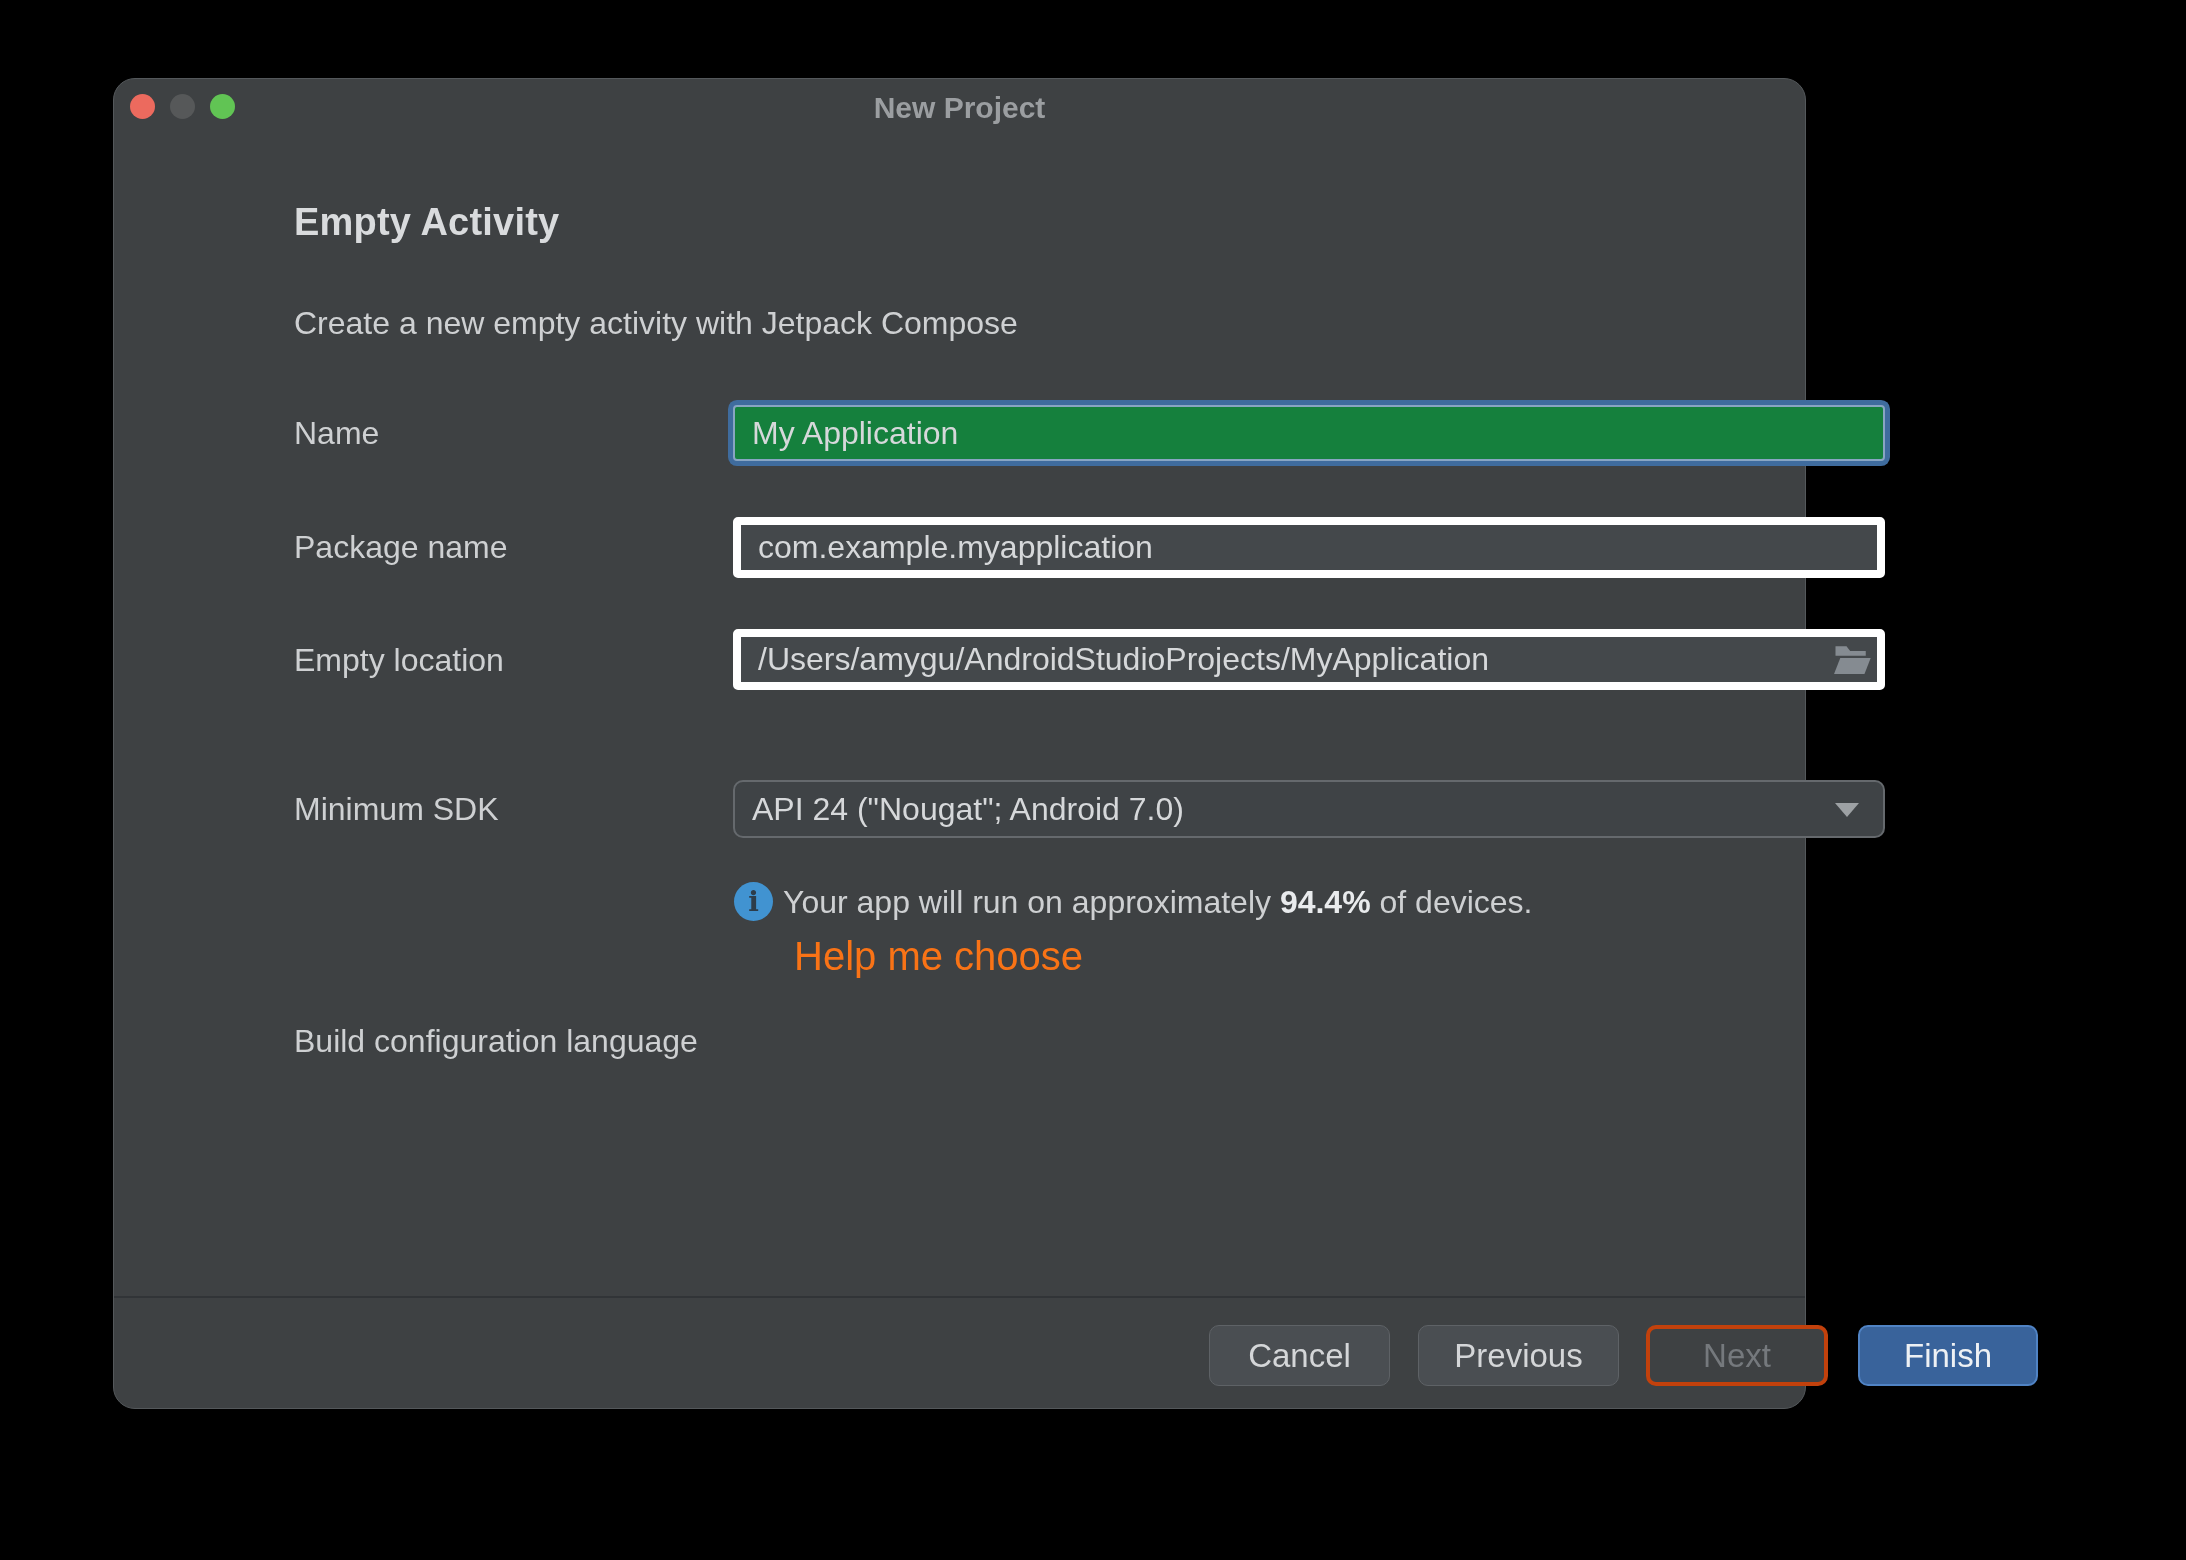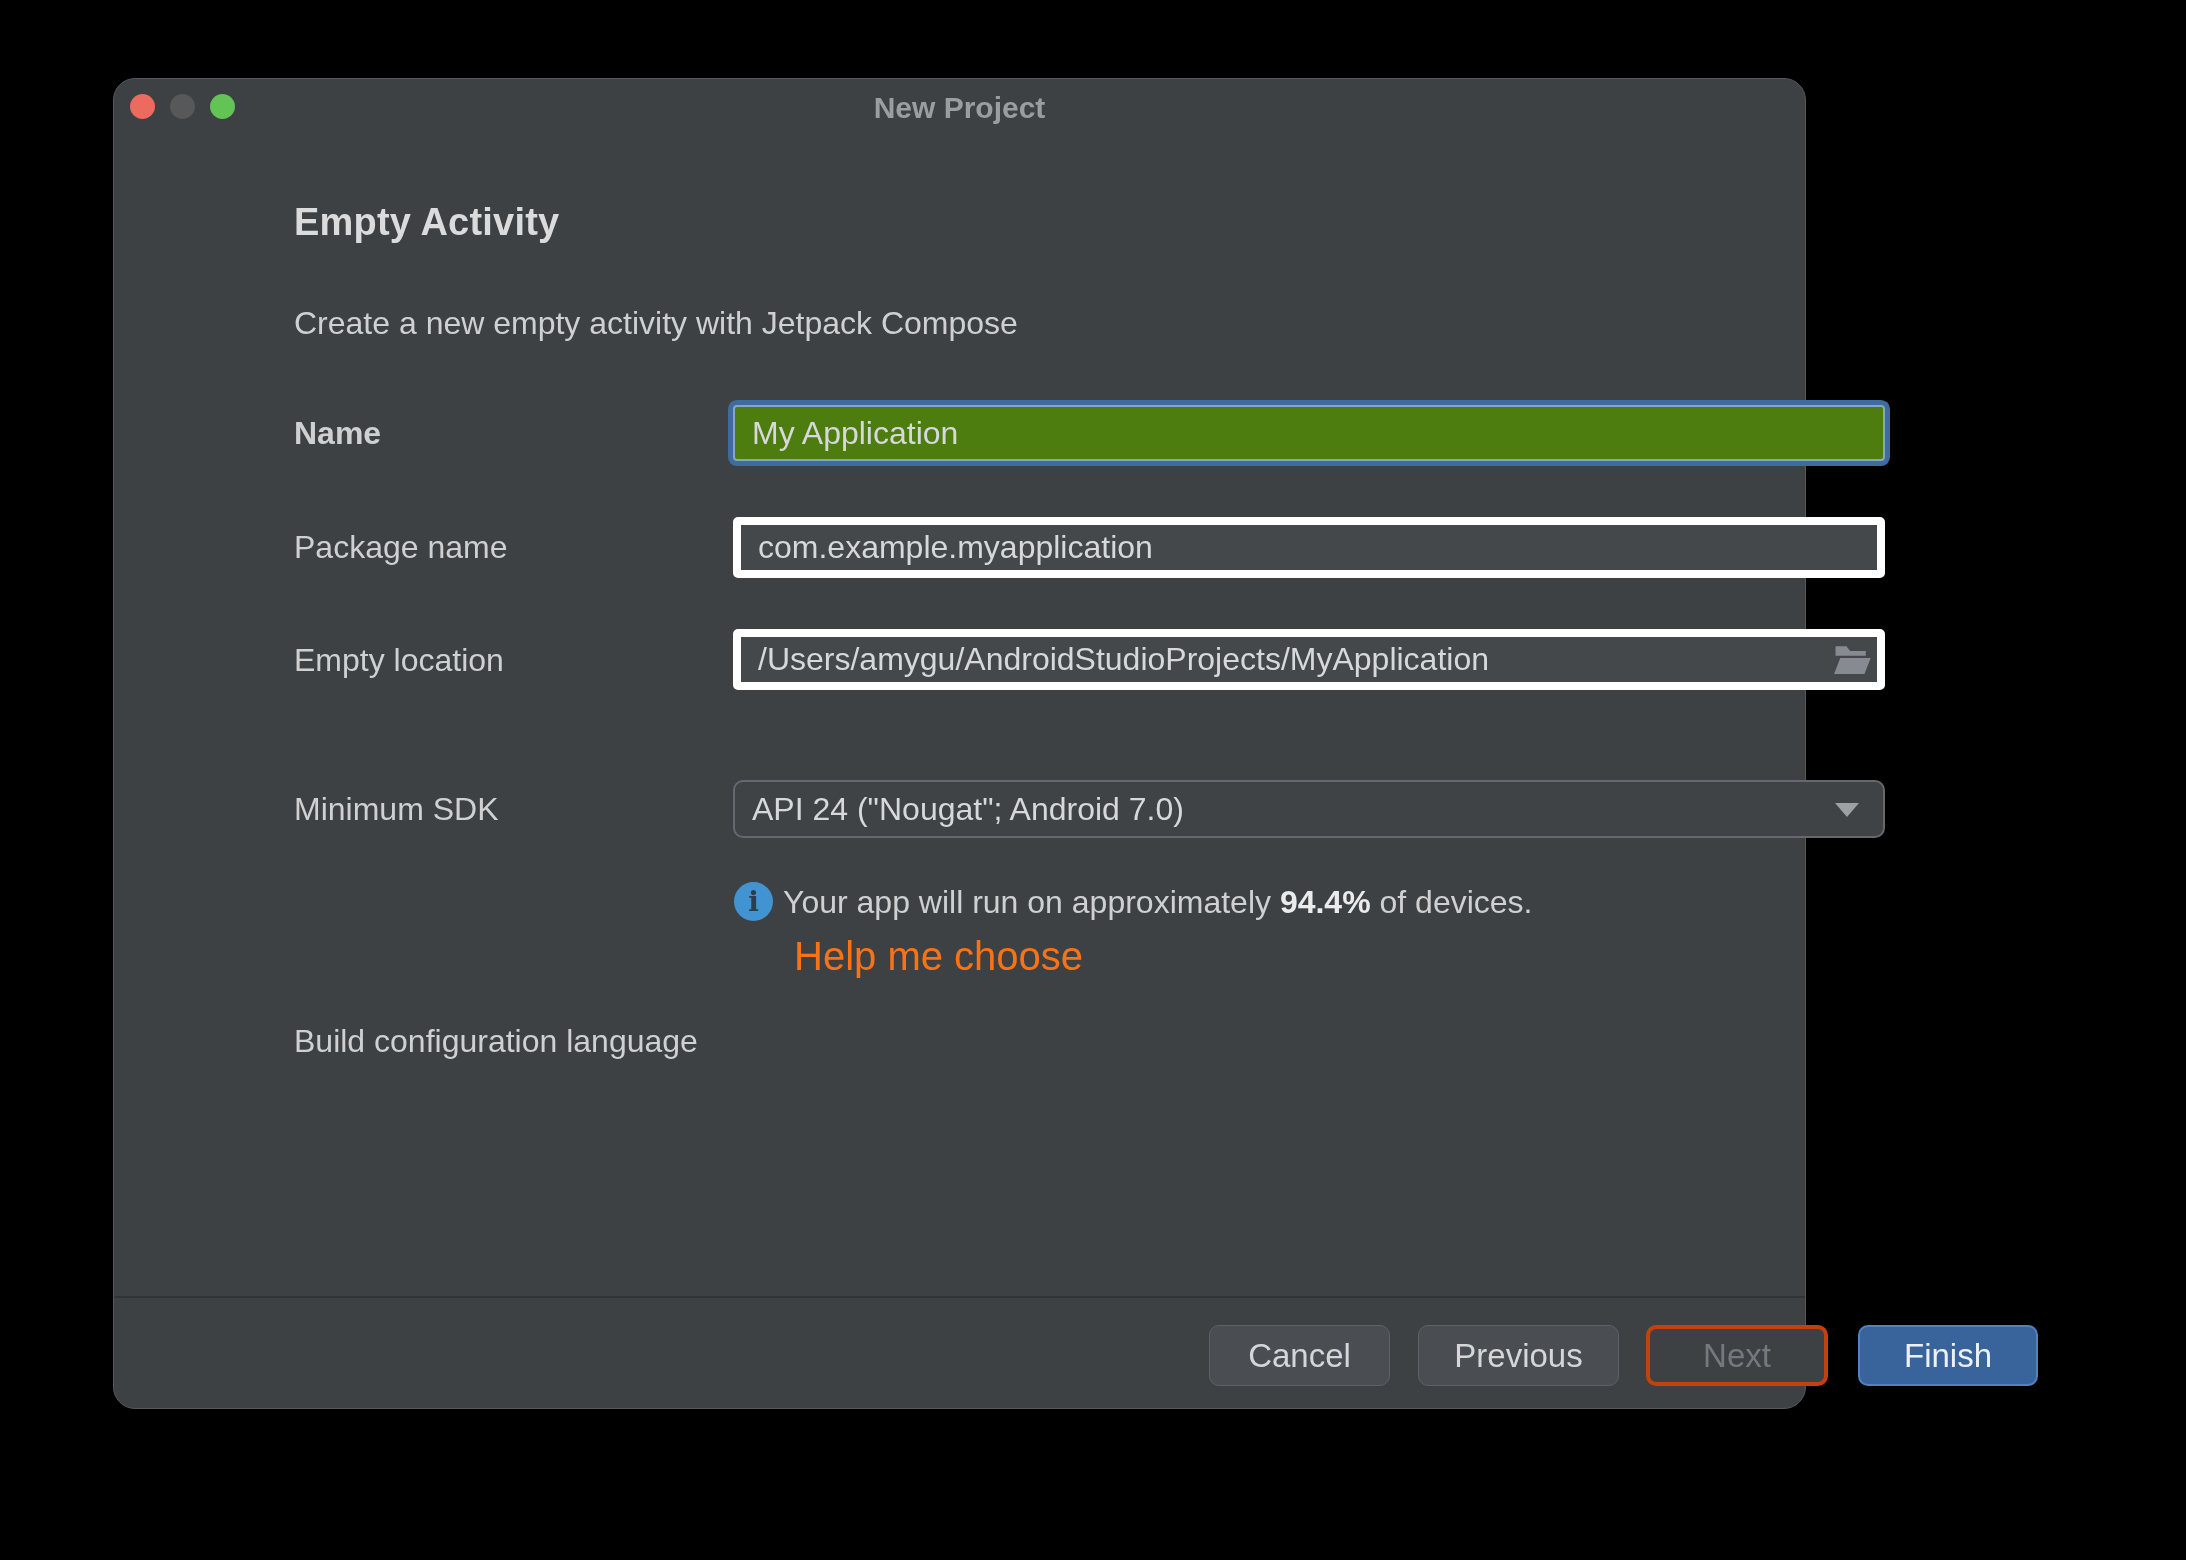--- a/index.html
+++ b/index.html
@@ -21,35 +21,35 @@
   .win-title { position:absolute; left:0; right:0; top:12px; text-align:center;
                font-size:30px; font-weight:700; color:#9b9ea1; }
 
   
   .heading { position:absolute; left:180px; top:122px; font-size:38px; font-weight:700;
              color:#d9dbdd; letter-spacing:.2px; }
   .subtitle { position:absolute; left:180px; top:226px; font-size:32px; color:#ced0d2; }
 
   
   .flabel { position:absolute; left:180px; font-size:32px; color:#ced0d2; white-space:nowrap; }
-  .lbl-name   { top:322px; line-height:64px;font-weight:bold; }
+  .lbl-name   { top:322px; line-height:64px; }
   .lbl-pkg    { top:438px; line-height:61px; }
   .lbl-save   { top:550px; line-height:62px; }
   .lbl-sdk    { top:701px; line-height:58px; }
   .lbl-build  { top:933px; line-height:58px; }
 
   .tinput {
     position:absolute; left:619px; width:1152px; height:61px;
     background:#44484b; border:8px solid #ffffff; border-radius:5px;
     color:#d6d8da; font-size:32px; font-family:"Liberation Sans", sans-serif;
     padding:0 60px 0 17px; outline:none;
   }
   .tinput.focused {
     top:326px; height:56px; border:2px solid #88a5c3; border-radius:4px;
-    box-shadow:0 0 0 5px #3f6c9e; background:#4d7c0f; 
+    box-shadow:0 0 0 5px #3f6c9e; background:#15803d; 
   }
   .in-pkg  { top:438px; }
   .in-save { top:550px; }
 
   .folder-btn { position:absolute; top:560px; left:1714px; width:48px; height:42px;
                 background:none; border:none; cursor:pointer; }
 
   .select {
     position:absolute; left:619px; width:1152px; height:58px;
     background:#3f4346; border:2px solid #65696d; border-radius:10px;

